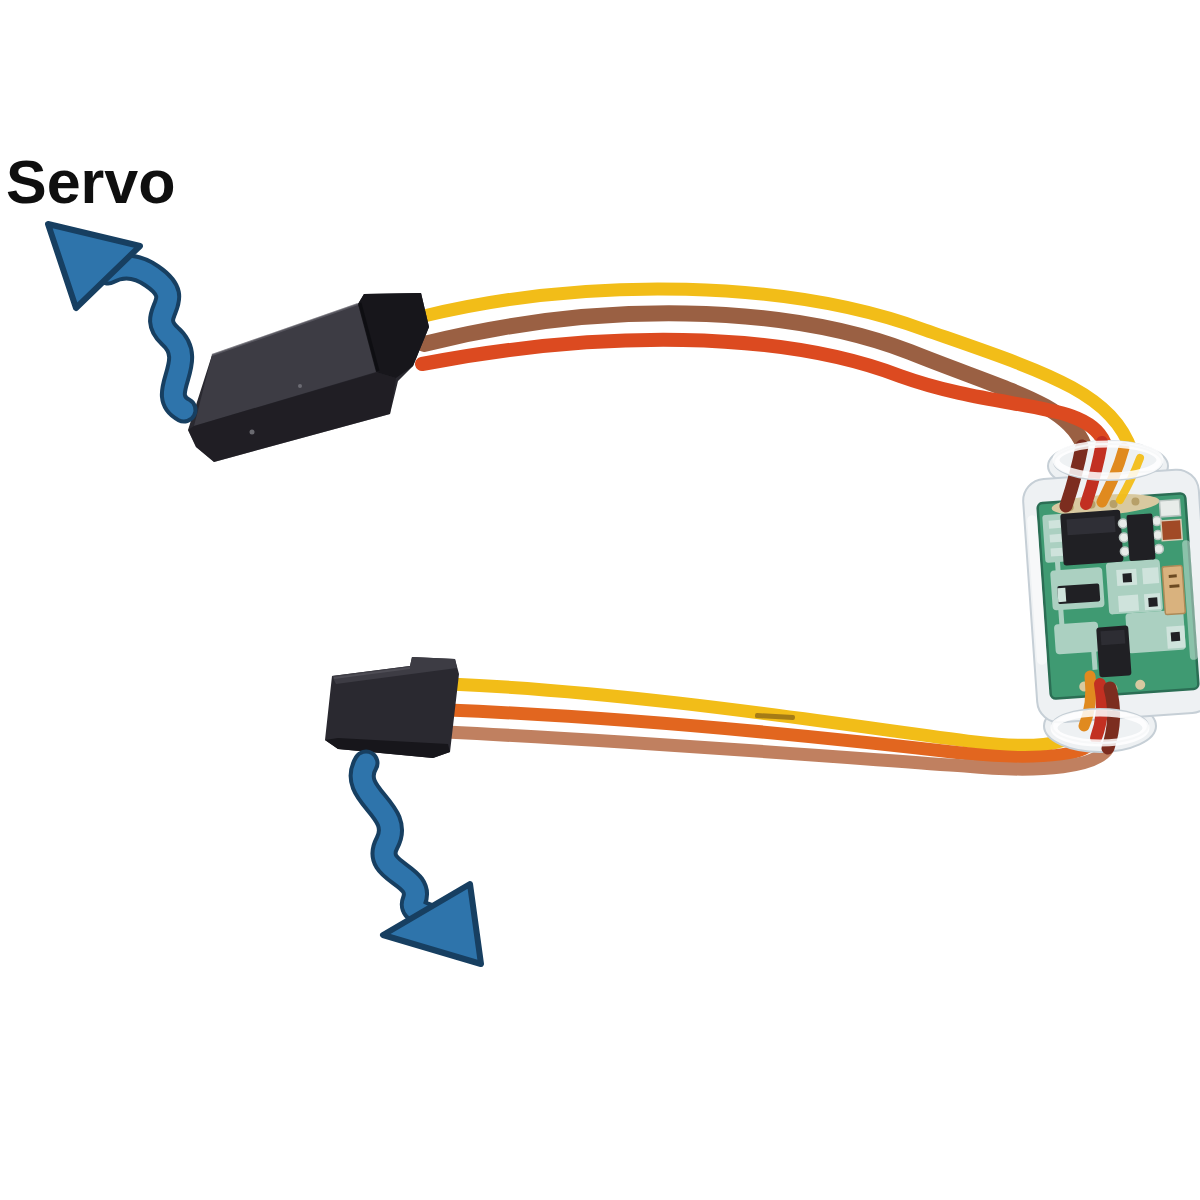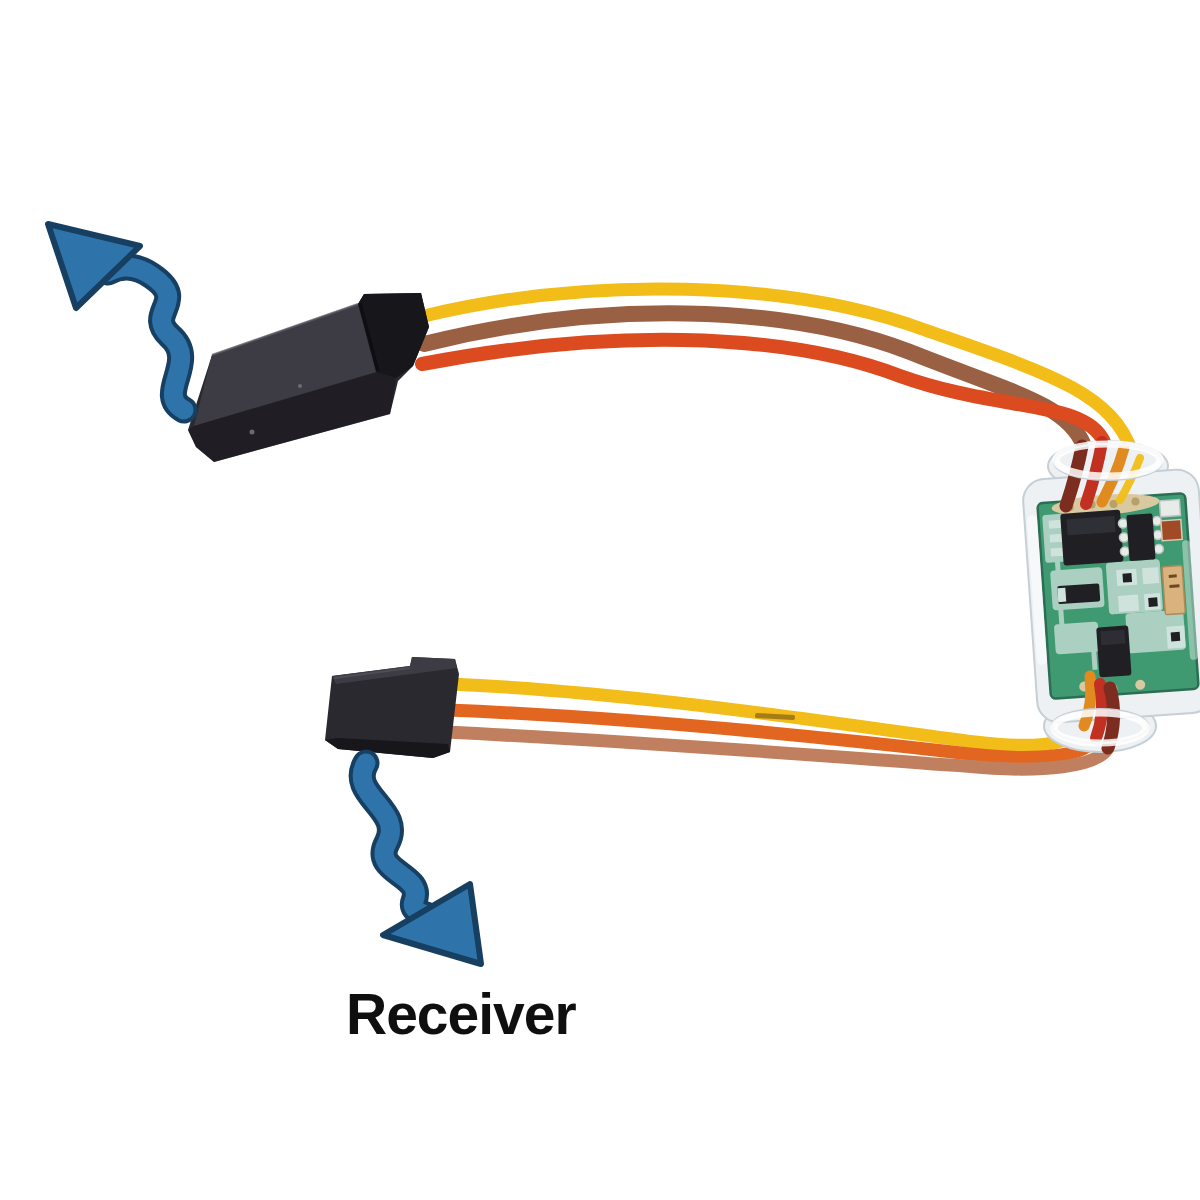--- a/index.html
+++ b/index.html
@@ -203,15 +203,15 @@
       <path class="arrow-head" d="M 48 224 L 140 246 L 76 308 Z"></path>
     </g>
 
     <g>
       <path class="arrow-shaft-outline" stroke-width="27" d="M 366 763 C 347 795, 405 810, 387 843 C 371 873, 425 874, 414 901 C 410 911, 424 914, 436 919"></path>
       <path class="arrow-shaft" stroke-width="19" d="M 366 763 C 347 795, 405 810, 387 843 C 371 873, 425 874, 414 901 C 410 911, 424 914, 436 919"></path>
       <path class="arrow-head" d="M 481 964 L 470 884 L 383 935 Z"></path>
     </g>
   </svg>
 
-  <div class="label" id="receiver-label">Receiver</div>
+  <div class="label" id="servo-label">Servo</div>
 
 </div>
 
 </body></html>

